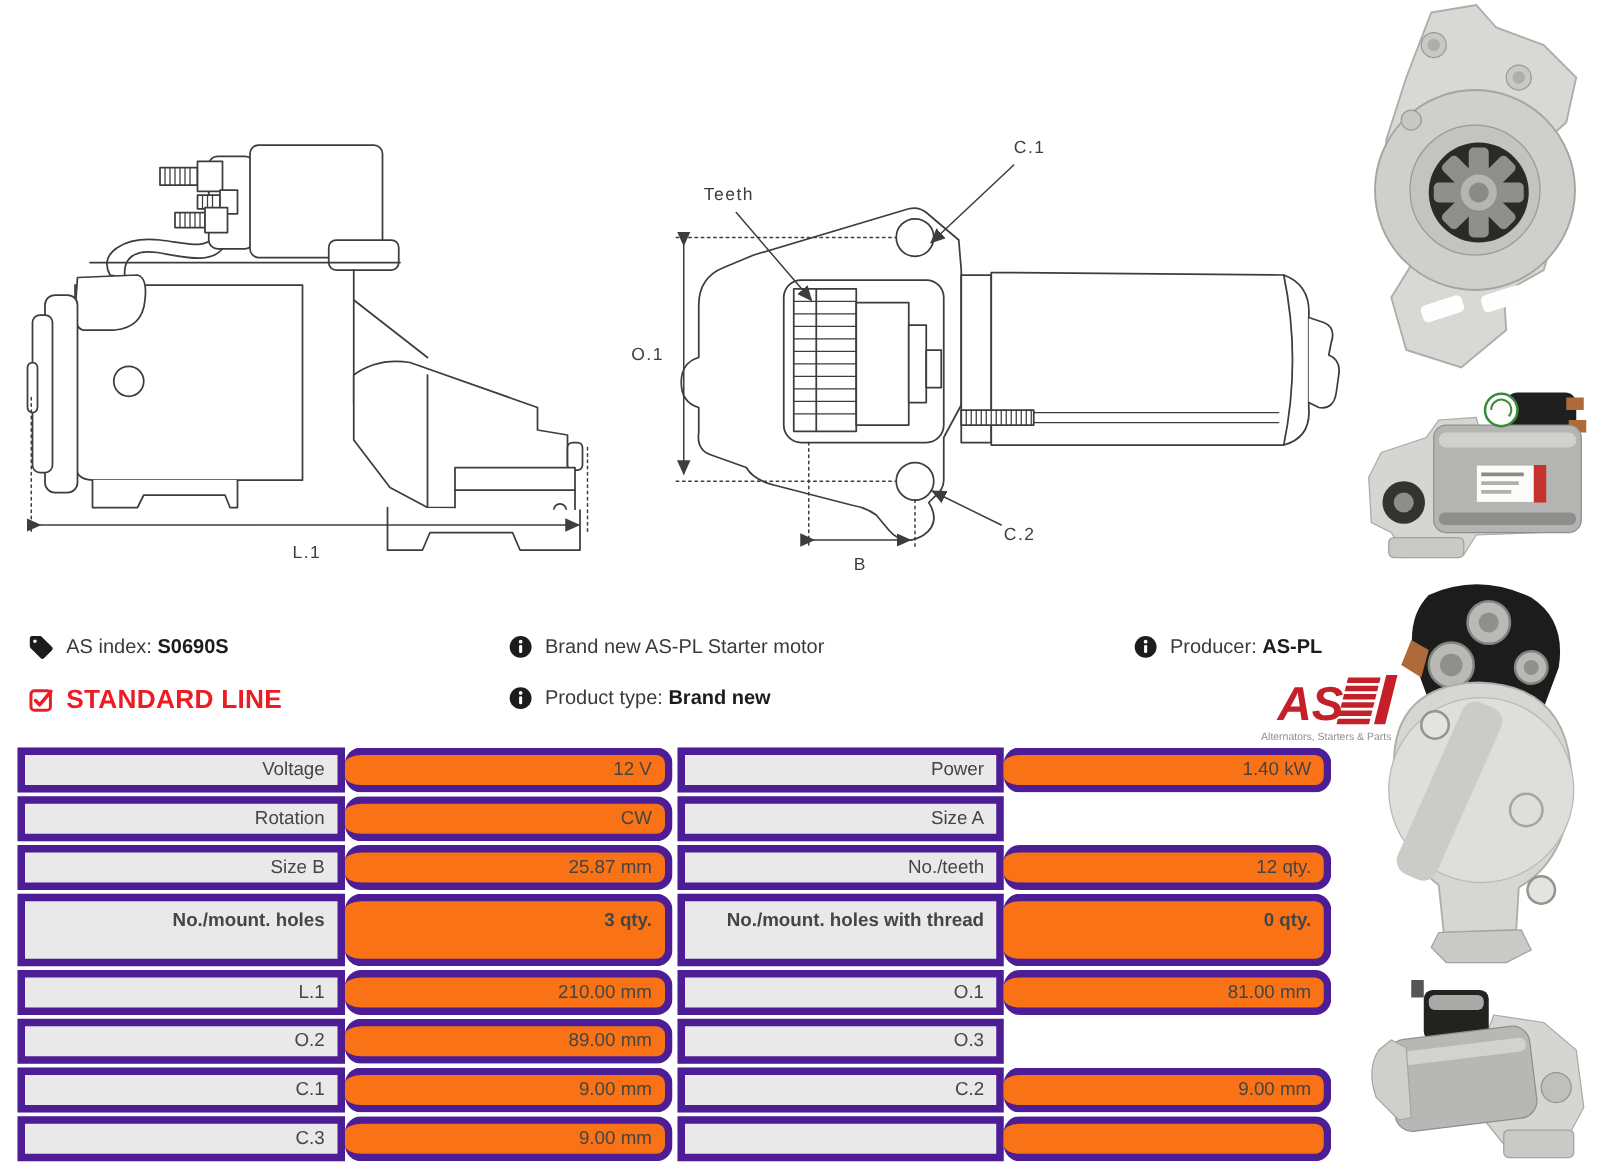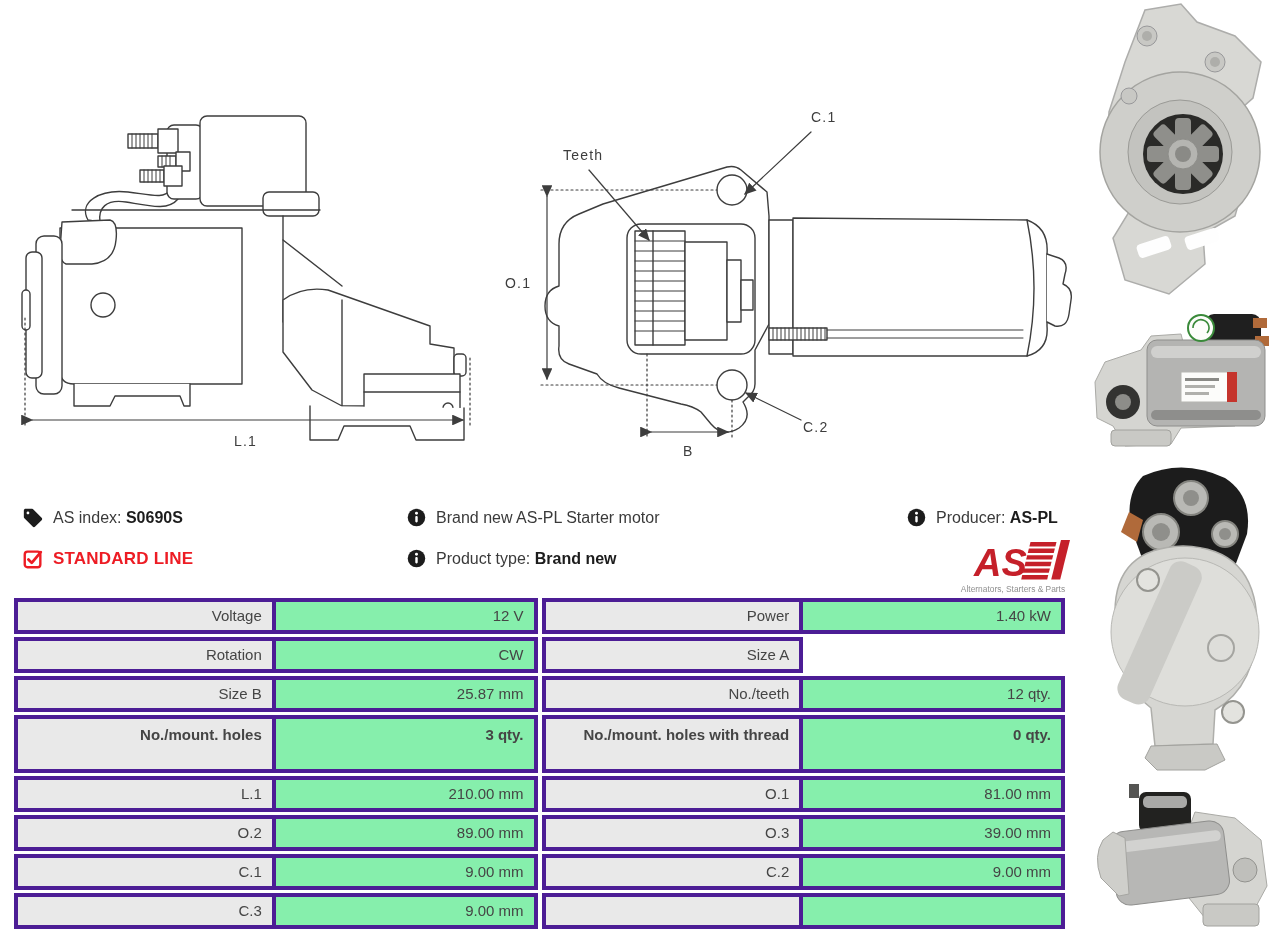--- a/index.html
+++ b/index.html
@@ -11,34 +11,34 @@
   .drawing svg{display:block;}
   .dlabel{font-family:"Liberation Sans",sans-serif;font-size:14px;letter-spacing:1.2px;fill:#3d3d3d;}
 
   
   .photo{position:absolute;left:1085px;width:196px;}
   .photo svg{display:block;width:100%;height:100%;}
 
   
   .info-item{position:absolute;display:flex;align-items:center;gap:9px;font-size:16px;color:#3a3a3a;white-space:nowrap;}
   .info-item .txt b{color:#1c1c1c;}
-  .badge-red{color:#ed1c24;font-weight:bold;font-size:17px;letter-spacing:.2px;}
+  .badge-red{color:#ed1c24;font-weight:bold;font-size:21px;letter-spacing:.2px;}
   .ico{flex:0 0 auto;display:inline-flex;}
 
   
-  .as-logo{position:absolute;left:948px;top:536px;width:130px;height:60px;}
+  .as-logo{position:absolute;left:996px;top:536px;width:130px;height:60px;}
 
   
   .spec-table{position:absolute;left:14px;top:598px;width:1051px;display:flex;flex-direction:column;gap:3px;}
   .spec-row{display:flex;gap:4px;}
   .pair{display:flex;flex:1;min-width:0;}
   .cell{box-sizing:border-box;width:50%;height:36px;display:flex;align-items:center;justify-content:flex-end;
-        padding:0 10px;font-size:15px;color:#454545;border:4px solid #4c1d95;line-height:1.25;text-align:right;}
+        padding:0 10px;font-size:15px;color:#454545;border:6px solid #4c1d95;line-height:1.25;text-align:right;}
   .cell-label{background:#e9e9e9;}
-  .cell-value{background:#86efac;border-left:none;}
+  .cell-value{background:#f97316;border-left:none;border-radius:13px;}
   .spec-row.tall .cell{height:58px;align-items:flex-start;padding-top:7px;font-weight:bold;}
 </style>
 </head>
 <body>
 
 <div class="page">
 
   <div class="drawing" style="left:12px;top:90px;width:470px;height:370px;">
     <svg width="470" height="370" viewBox="0 0 470 370" fill="none" stroke="#3d3d3d" stroke-width="1.4" stroke-linejoin="round" stroke-linecap="round">
       <defs>
@@ -348,21 +348,20 @@
         </div>
     </div>
 
     <div class="spec-row">
       <div class="pair">
           <div class="cell cell-label">O.2</div>
           <div class="cell cell-value">89.00 mm</div>
         </div>
       <div class="pair">
           <div class="cell cell-label">O.3</div>
-          <div class="cell cell-value">39.00 mm</div>
         </div>
     </div>
 
     <div class="spec-row">
       <div class="pair">
           <div class="cell cell-label">C.1</div>
           <div class="cell cell-value">9.00 mm</div>
         </div>
       <div class="pair">
           <div class="cell cell-label">C.2</div>

